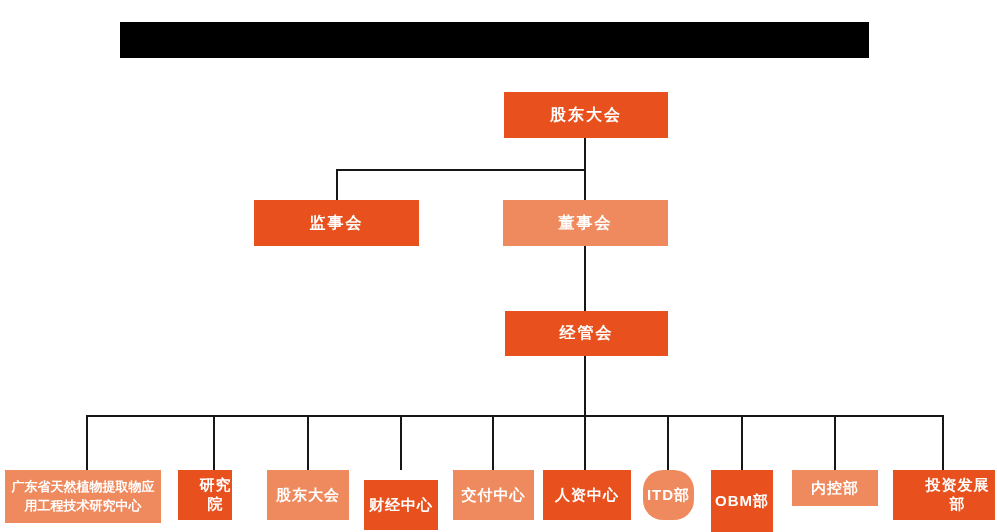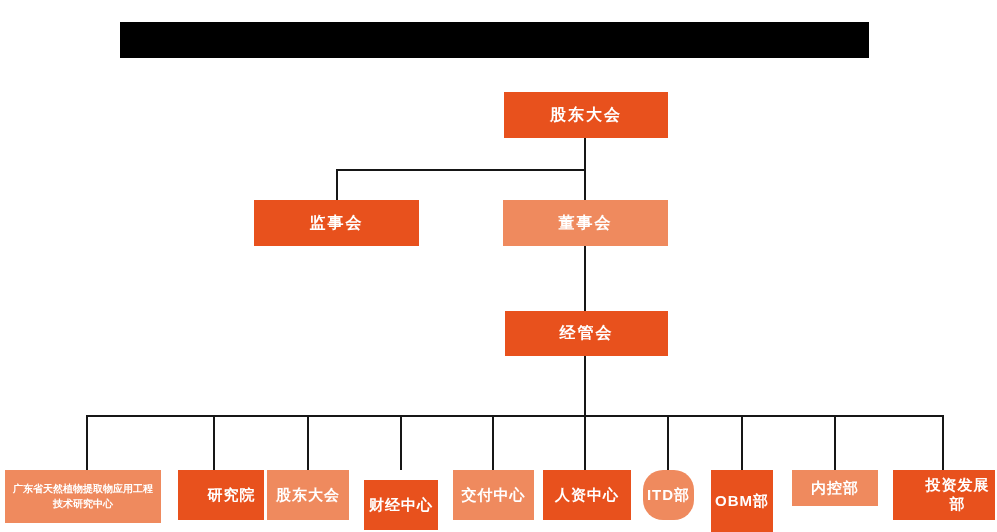--- a/index.html
+++ b/index.html
@@ -22,21 +22,21 @@
     justify-content: center;
     text-align: center;
     color: #ffffff;
     font-weight: bold;
     box-sizing: border-box;
   }
   .node.dark  { background: #e8511d; }
   .node.light { background: #ef8a5e; }
   .node.lvl-top { font-size: 16px; letter-spacing: 2px; }
   .node.lvl-dept { font-size: 15px; letter-spacing: 1px; }
-  .node.small { font-size: 10px; line-height: 1.45; letter-spacing: 0; padding: 2px 4px; }
+  .node.small { font-size: 13px; line-height: 1.45; letter-spacing: 0; padding: 2px 4px; }
   .line {
     position: absolute;
     background: #161616;
   }
   .vline { width: 2px; }
   .hline { height: 2px; }
 </style>
 </head>
 <body>
 
@@ -73,21 +73,21 @@
     <span>董事会</span>
   </div>
 
   <div class="node dark lvl-top" style="left:505px; top:311px; width:163px; height:45px;">
     <span>经管会</span>
   </div>
 
   <div class="node light lvl-dept small" style="left:5px; top:470px; width:156px; height:53px;">
     <span>广东省天然植物提取物应用工程技术研究中心</span>
   </div>
-  <div class="node dark lvl-dept" style="left:178px; top:470px; width:86px; height:50px;padding-left:21px;">
+  <div class="node dark lvl-dept" style="left:178px; top:470px; width:54px; height:50px;padding-left:21px;">
     <span>研究院</span>
   </div>
   <div class="node light lvl-dept" style="left:267px; top:470px; width:82px; height:50px;">
     <span>股东大会</span>
   </div>
   <div class="node dark lvl-dept" style="left:364px; top:470px; width:74px; height:50px;margin-top:10px;">
     <span>财经中心</span>
   </div>
   <div class="node light lvl-dept" style="left:453px; top:470px; width:81px; height:50px;">
     <span>交付中心</span>

